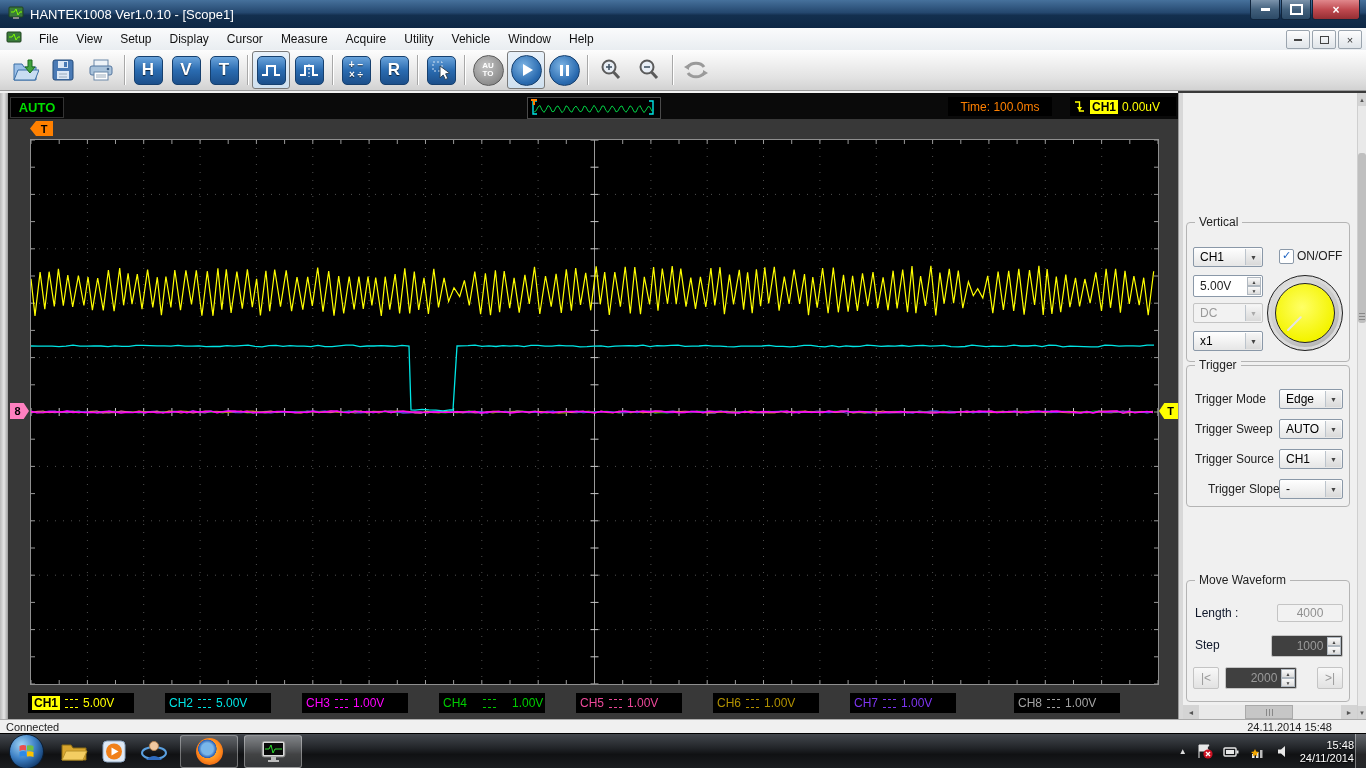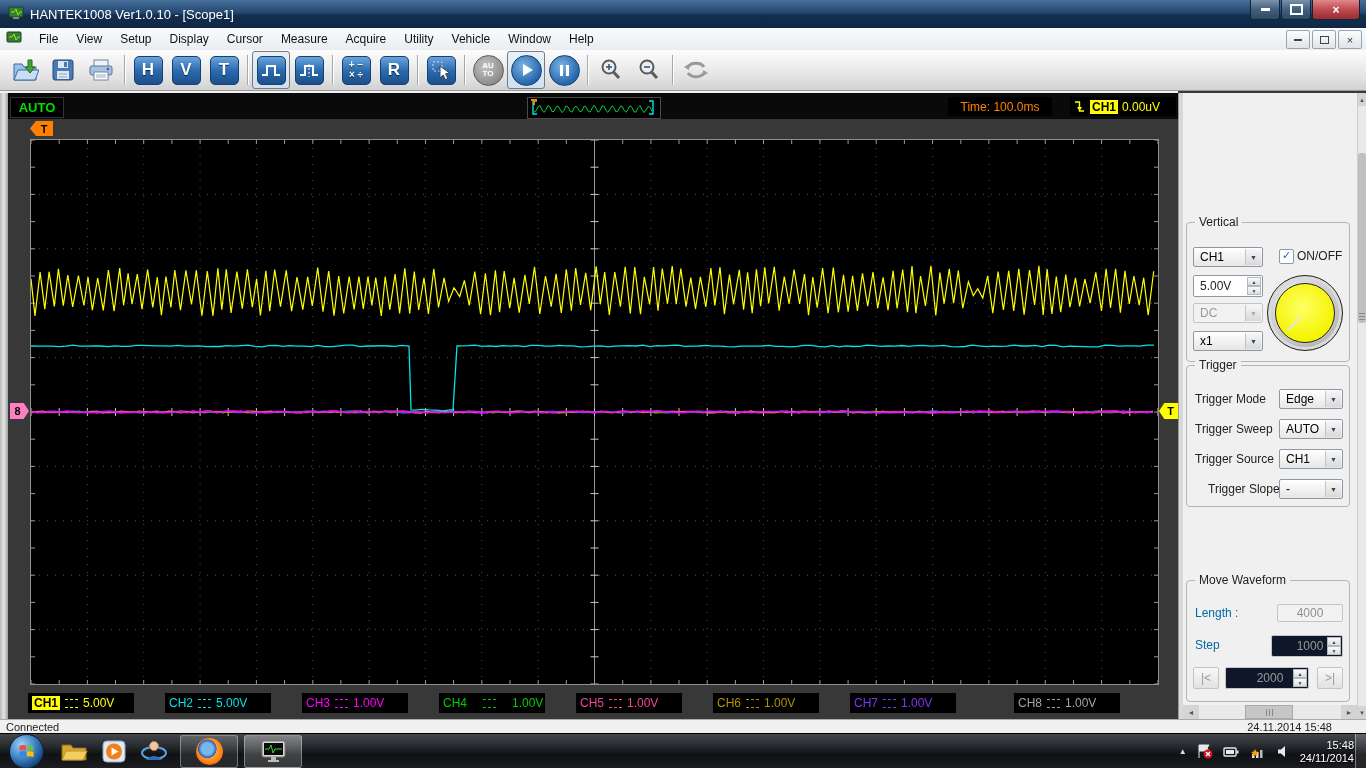--- a/index.html
+++ b/index.html
@@ -76,34 +76,34 @@
   .ch-row{position:absolute;left:0;top:574px;width:1170px;height:20px;}
   .ch-box{position:absolute;top:0;width:106px;height:20px;background:#000;font-size:12px;
     display:flex;align-items:center;gap:5px;padding-left:4px;box-sizing:border-box;}
   .dash-icon{width:13px;height:7px;border-top:1px dashed currentColor;border-bottom:1px dashed currentColor;display:inline-block;}
   
   .splitter{position:absolute;left:1178px;top:93px;width:5px;height:626px;background:#d8d8d8;border-left:1px solid #9a9a9a;box-sizing:border-box;}
   .panel{position:absolute;left:1183px;top:93px;width:174px;height:626px;background:#f0f0f0;font-size:12px;color:#222;}
   .grp{position:absolute;left:3px;width:164px;border:1px solid #b4b4b4;border-radius:4px;box-sizing:border-box;}
   .legend{position:absolute;top:-8px;left:8px;background:#f0f0f0;padding:0 4px;}
   .plabel{position:absolute;color:#222;}
-  .plabel.dis, .dis-text{color:#0369a1;}
+  .plabel.dis, .dis-text{color:#0f172a;}
   .sel{position:absolute;height:20px;background:linear-gradient(#fff,#e6e6e6);border:1px solid #8a98a8;border-radius:2px;
     display:flex;align-items:center;padding-left:6px;box-sizing:border-box;color:#000;}
   .sel .arr{position:absolute;right:1px;top:1px;bottom:1px;width:15px;
     background:linear-gradient(#f6f6f6,#d9d9d9);border-left:1px solid #bcc4cc;
     display:flex;align-items:center;justify-content:center;font-size:7px;color:#444;}
   .sel.disabled{color:#9a9a9a;border-color:#c4c4c4;background:#f2f2f2;}
   .sel.disabled .arr{color:#aaa;}
   .spin{position:absolute;height:22px;background:#fff;border:1px solid #8a98a8;border-radius:2px;
     display:flex;align-items:center;padding-left:6px;box-sizing:border-box;}
   .spin .btns{position:absolute;right:1px;top:1px;bottom:1px;width:14px;display:flex;flex-direction:column;}
   .spin .btns span{flex:1;border:1px solid #b0b8c0;background:linear-gradient(#fafafa,#dcdcdc);
     font-size:5px;color:#444;display:flex;align-items:center;justify-content:center;}
-  .spin.disabled{color:#9a9a9a;border-color:#c4c4c4;background:#0f172a;}
+  .spin.disabled{color:#9a9a9a;border-color:#c4c4c4;background:#404040;}
   .field-dis{position:absolute;height:18px;border:1px solid #c4c4c4;background:#f2f2f2;border-radius:2px;
     color:#909090;display:flex;align-items:center;justify-content:center;box-sizing:border-box;}
   .cb{position:absolute;width:13px;height:13px;border:1px solid #8a98a8;background:#fff;border-radius:2px;
     color:#1b60c0;font-size:11px;line-height:11px;text-align:center;}
   .knob{position:absolute;width:74px;height:74px;border-radius:50%;
     background:radial-gradient(circle at 40% 35%,#f4f4f4,#c6c6c6 60%,#8f8f8f);
     border:1px solid #222;box-shadow:inset 0 0 0 3px #dadada;}
   .knob .cap{position:absolute;left:7px;top:7px;width:58px;height:58px;border-radius:50%;border:1px solid #222;}
   .knob.blue .cap{background:radial-gradient(circle at 45% 40%,#3030e8,#0000b8 70%,#000090);}
   .knob.yellow .cap{background:radial-gradient(circle at 45% 40%,#ffff66,#f4f400 70%,#dcdc00);}
@@ -696,21 +696,21 @@
       <div class="field-dis" style="right:6px;top:23px;width:66px;">4000</div>
       <span class="plabel dis" style="left:8px;top:57px;">Step</span>
       <div class="spin disabled" style="right:6px;top:54px;width:72px;">
         <span style="flex:1;text-align:center;">1000</span>
         <span class="btns">
             <span>▲</span>
             <span>▼</span>
           </span>
       </div>
       <div class="mv-btn" style="left:6px;top:86px;width:26px;">|&lt;</div>
-      <div class="spin disabled" style="left:38px;top:86px;width:84px;">
+      <div class="spin disabled" style="left:38px;top:86px;width:72px;">
         <span style="flex:1;text-align:center;">2000</span>
         <span class="btns">
             <span>▲</span>
             <span>▼</span>
           </span>
       </div>
       <div class="mv-btn" style="right:6px;top:86px;width:26px;">&gt;|</div>
     </div>
   </div>
 

